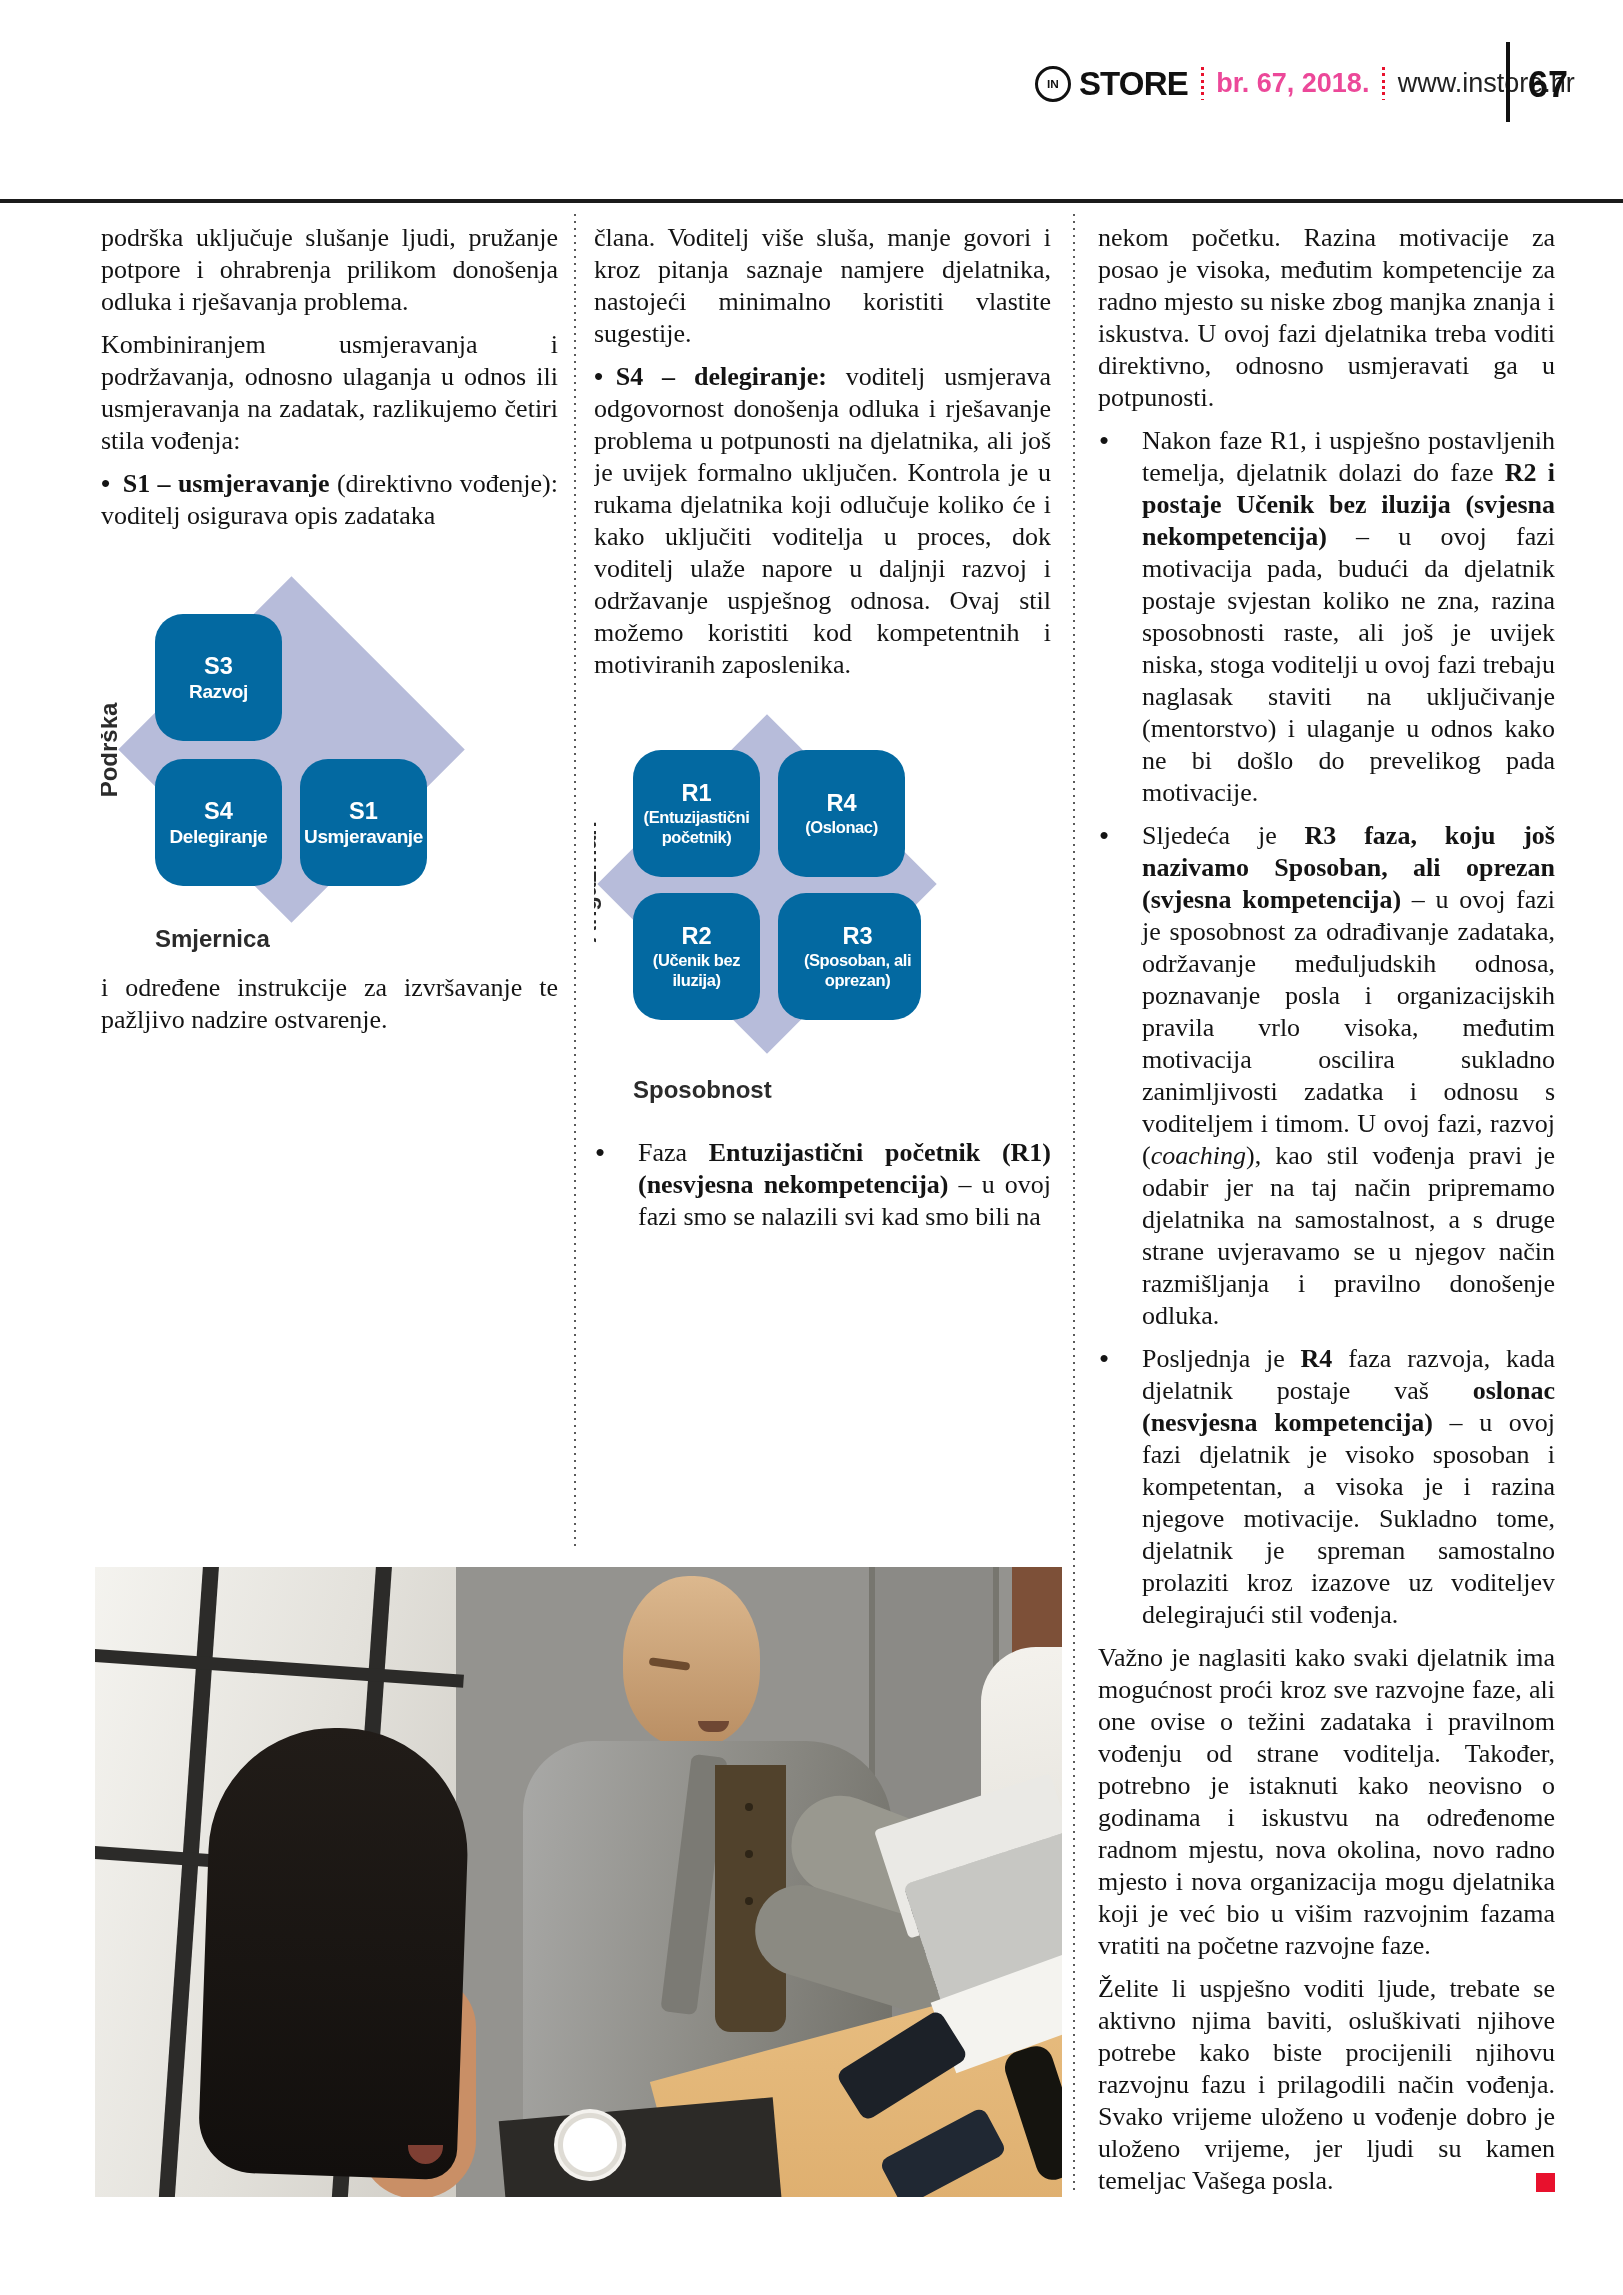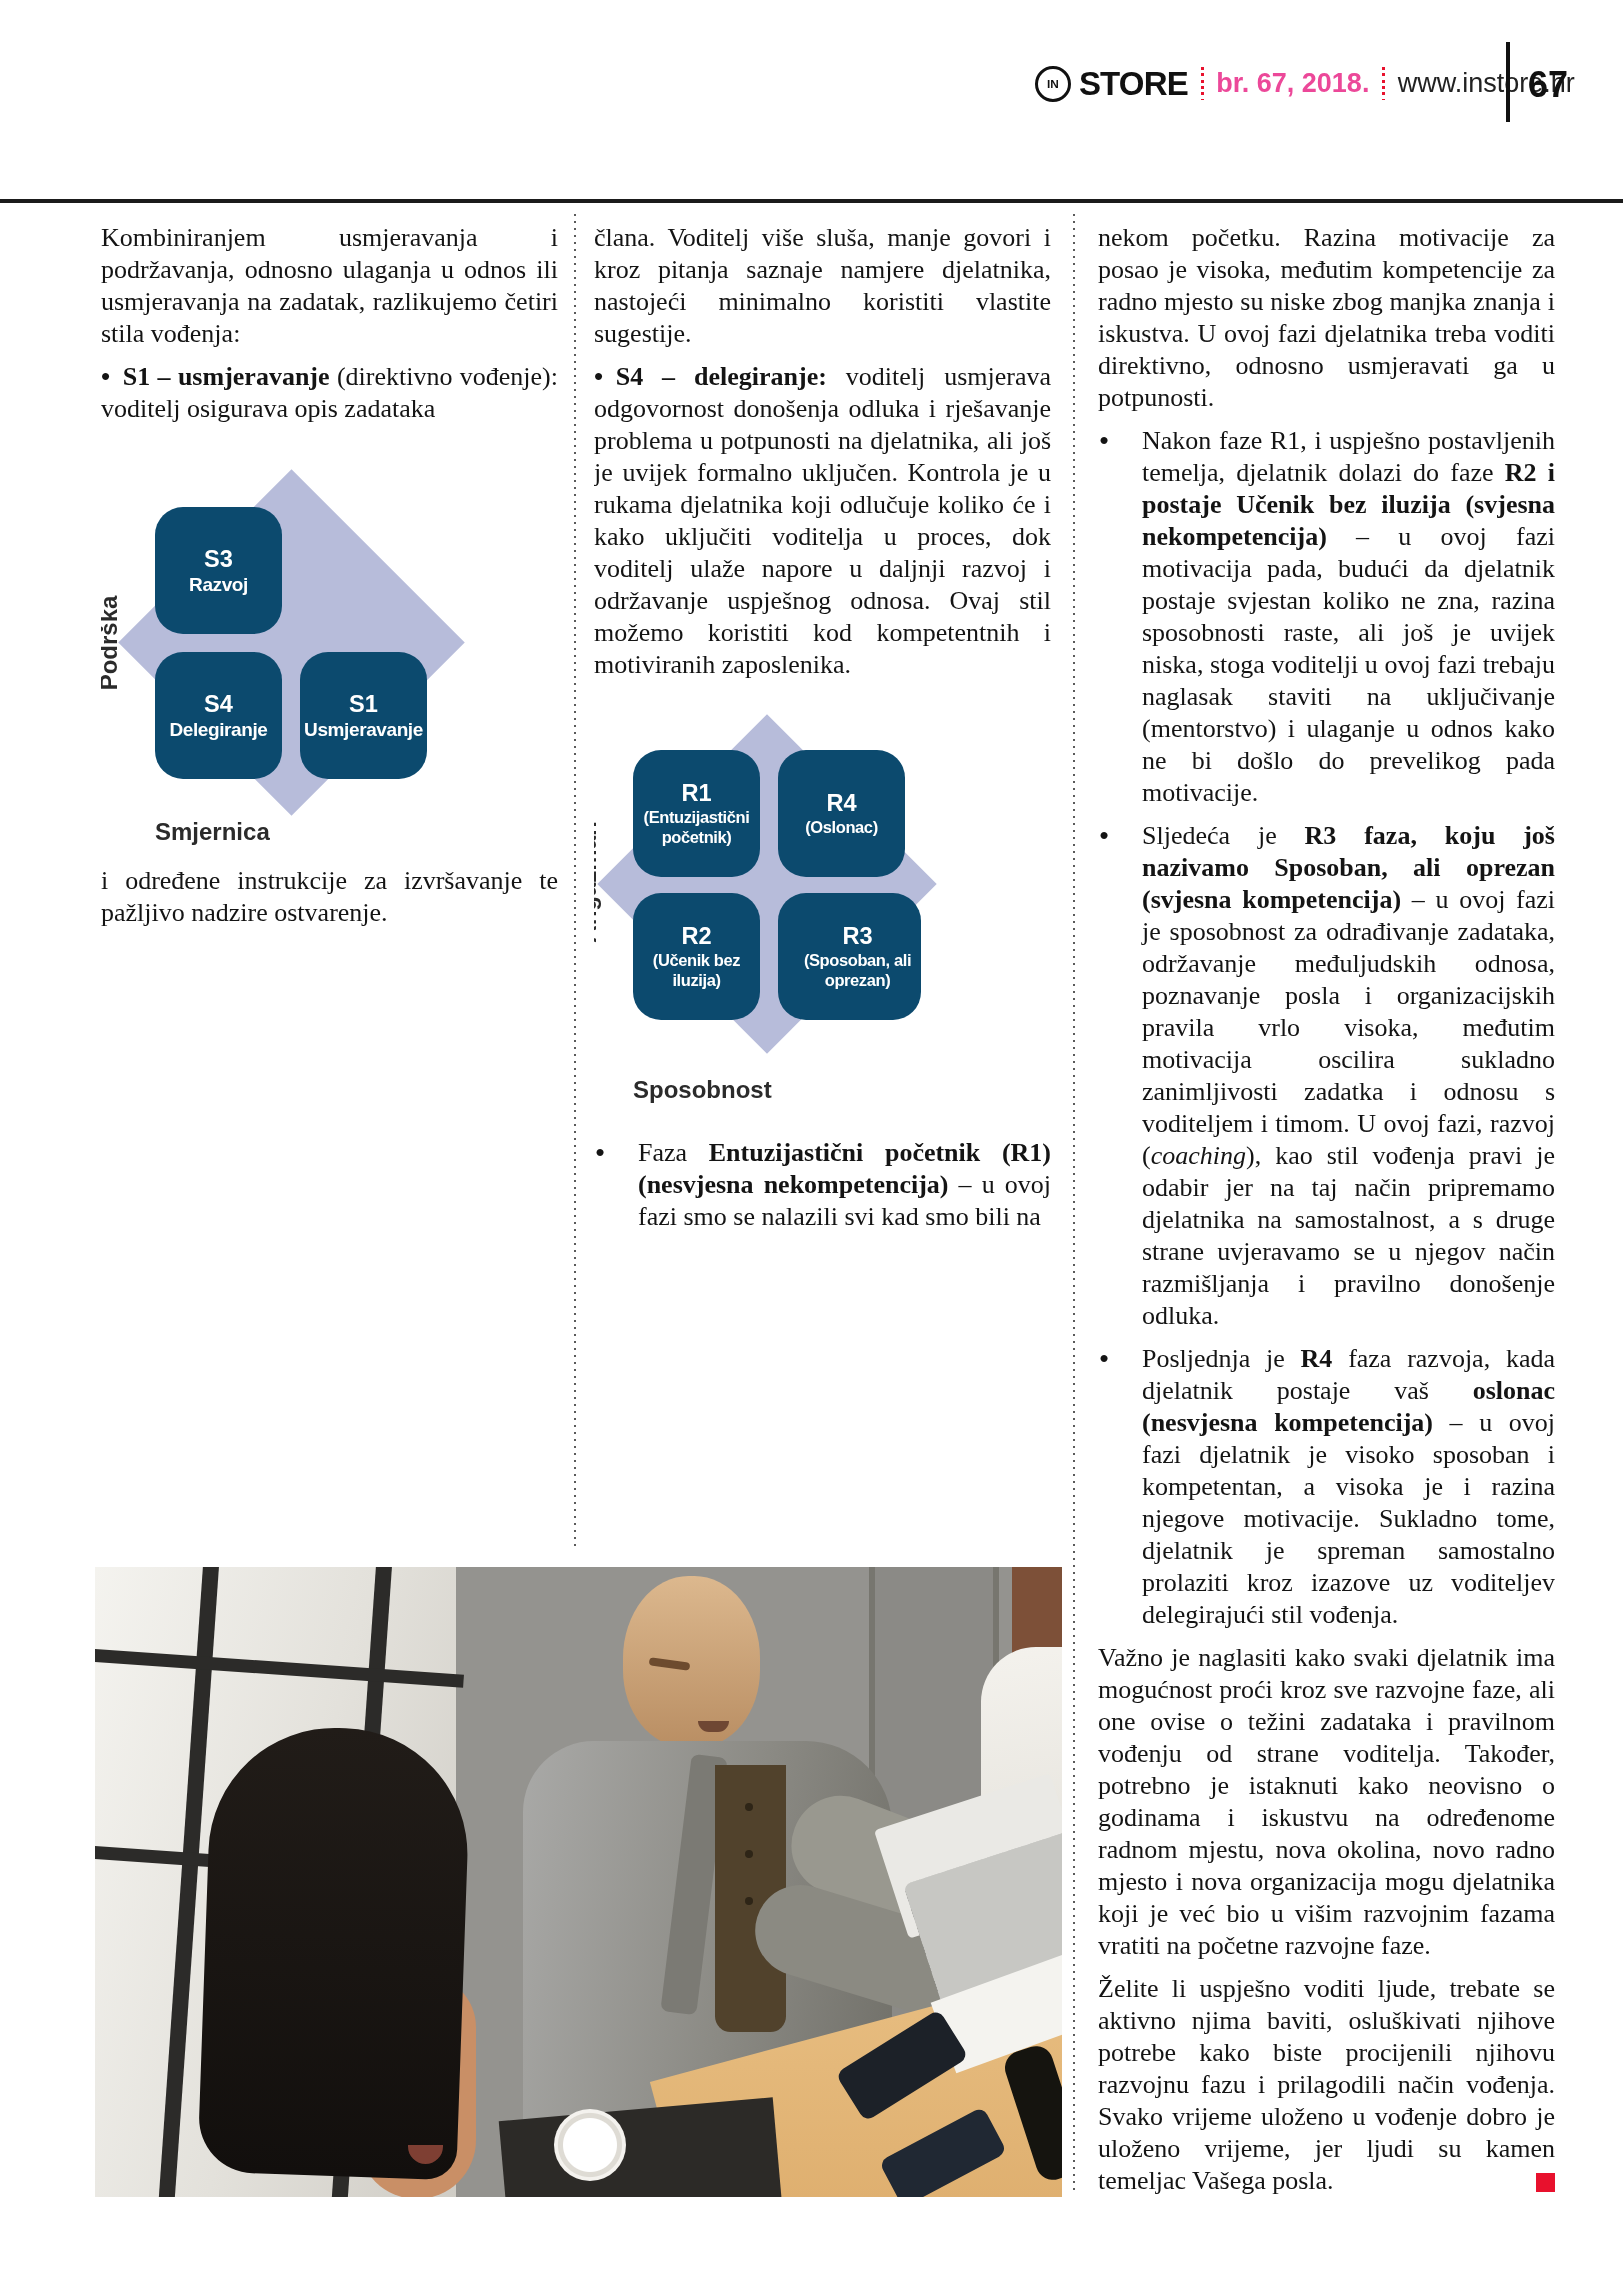--- a/index.html
+++ b/index.html
@@ -38,21 +38,21 @@
   .hang .bullet-abs{position:absolute;left:1.6px;top:0;font-weight:bold;}
   .lastp{position:relative;}
   .endmark{position:absolute;right:0;bottom:4.7px;width:19px;height:19px;background:#e8112d;}
   
   .diagram{position:relative;width:457px;font-family:"Liberation Sans",sans-serif;}
   .d1{height:393px;margin:31px 0 15.7px 0;}
   .d2{height:397px;margin:23.6px 0 35px 0;}
   .dmd{position:absolute;background:#b7bcda;transform:rotate(45deg);}
   .d1 .dmd{left:68px;top:64px;width:245px;height:245px;}
   .d2 .dmd{left:53px;top:59px;width:240px;height:240px;}
-  .quad{position:absolute;width:127px;height:127px;background:#0c4a6e;border-radius:28px;
+  .quad{position:absolute;width:127px;height:127px;background:#0369a1;border-radius:28px;
         color:#ffffff;display:flex;flex-direction:column;align-items:center;justify-content:center;
         text-align:center;font-weight:bold;}
   .qcode{display:block;font-size:23.6px;line-height:28px;}
   .qlabel{display:block;line-height:23px;letter-spacing:-0.4px;}
   .d1 .qlabel{font-size:19px;}
   .d2 .qlabel{font-size:16.5px;line-height:20.4px;}
   .ylab{position:absolute;width:173px;text-align:center;transform:rotate(-90deg);
         font-size:24px;font-weight:bold;color:#2b2b2b;}
   .d1 .ylab{left:-79px;top:171px;}
   .d2 .ylab{left:-93px;top:161px;}
@@ -137,20 +137,21 @@
     <div class="site-text">www.instore.hr</div>
   </div>
   <div class="pagenum-rule"></div>
   <div class="page-number">67</div>
   <div class="header-rule"></div>
 
   <div class="vdots vd1"></div>
   <div class="vdots vd2"></div>
 
   <div class="col col1">
+    <p><span>podrška uključuje slušanje ljudi, pružanje potpore i ohrabrenja prilikom donošenja odluka i rješavanja problema.</span></p>
     <p><span>Kombiniranjem usmjeravanja i podržavanja, odnosno ulaganja u odnos ili usmjeravanja na zadatak, razlikujemo četiri stila vođenja:</span></p>
     <p><span class="bullet-inline">•</span><b>S1 – usmjeravanje</b><span> (direktivno vođenje): voditelj osigurava opis zadataka</span></p>
 
     <div class="diagram d1">
       <div class="dmd"></div>
       <div class="quad" style="left:54px;top:51px;">
         <span class="qcode">S3</span>
         <span class="qlabel">Razvoj</span>
       </div>
       <div class="quad" style="left:54px;top:196px;">

